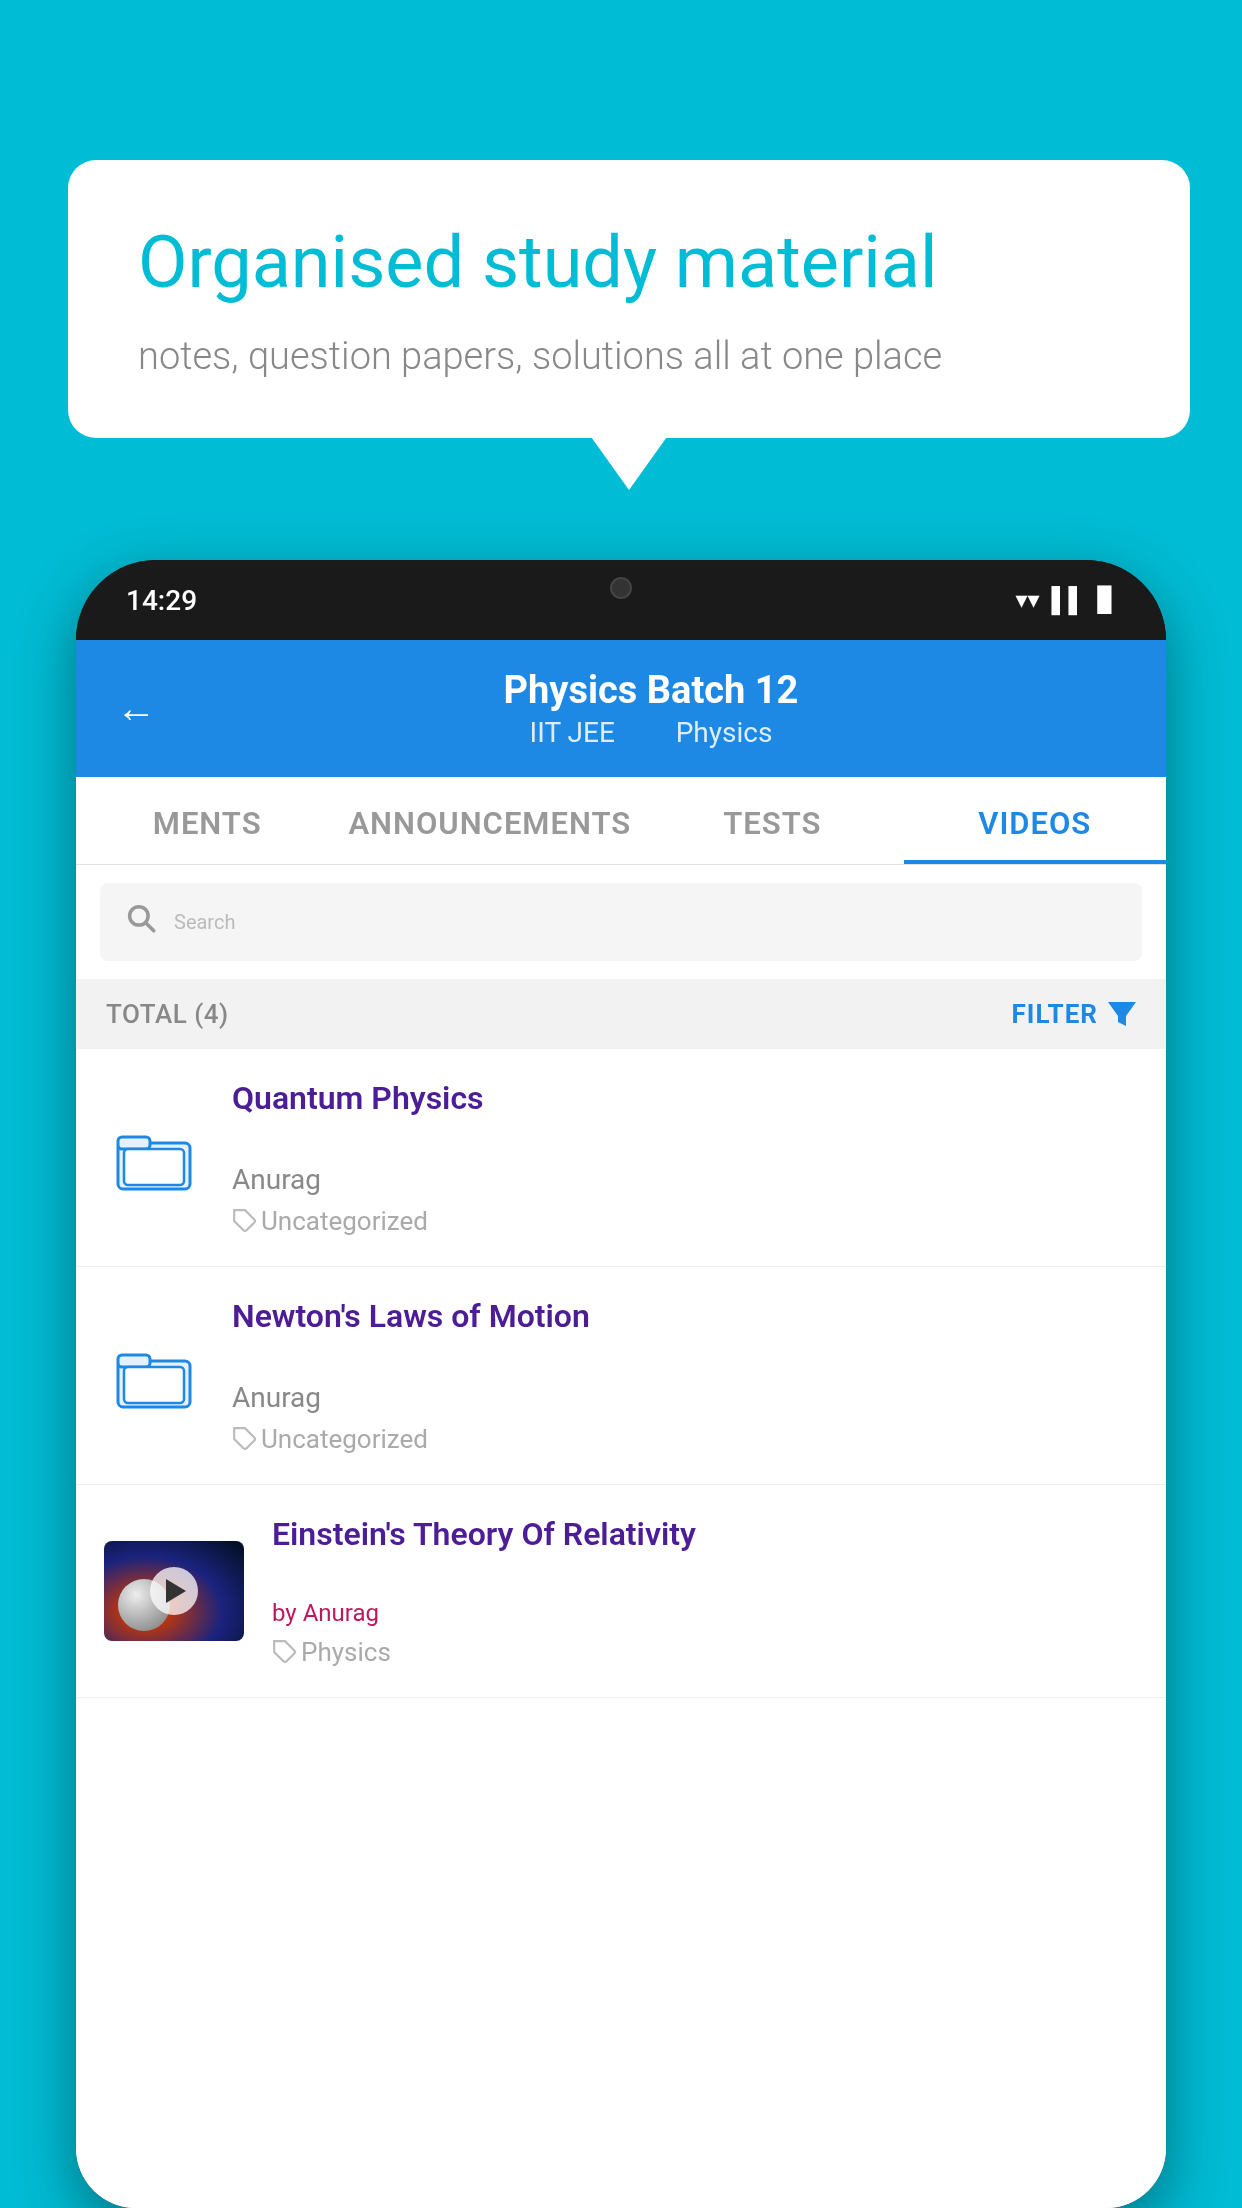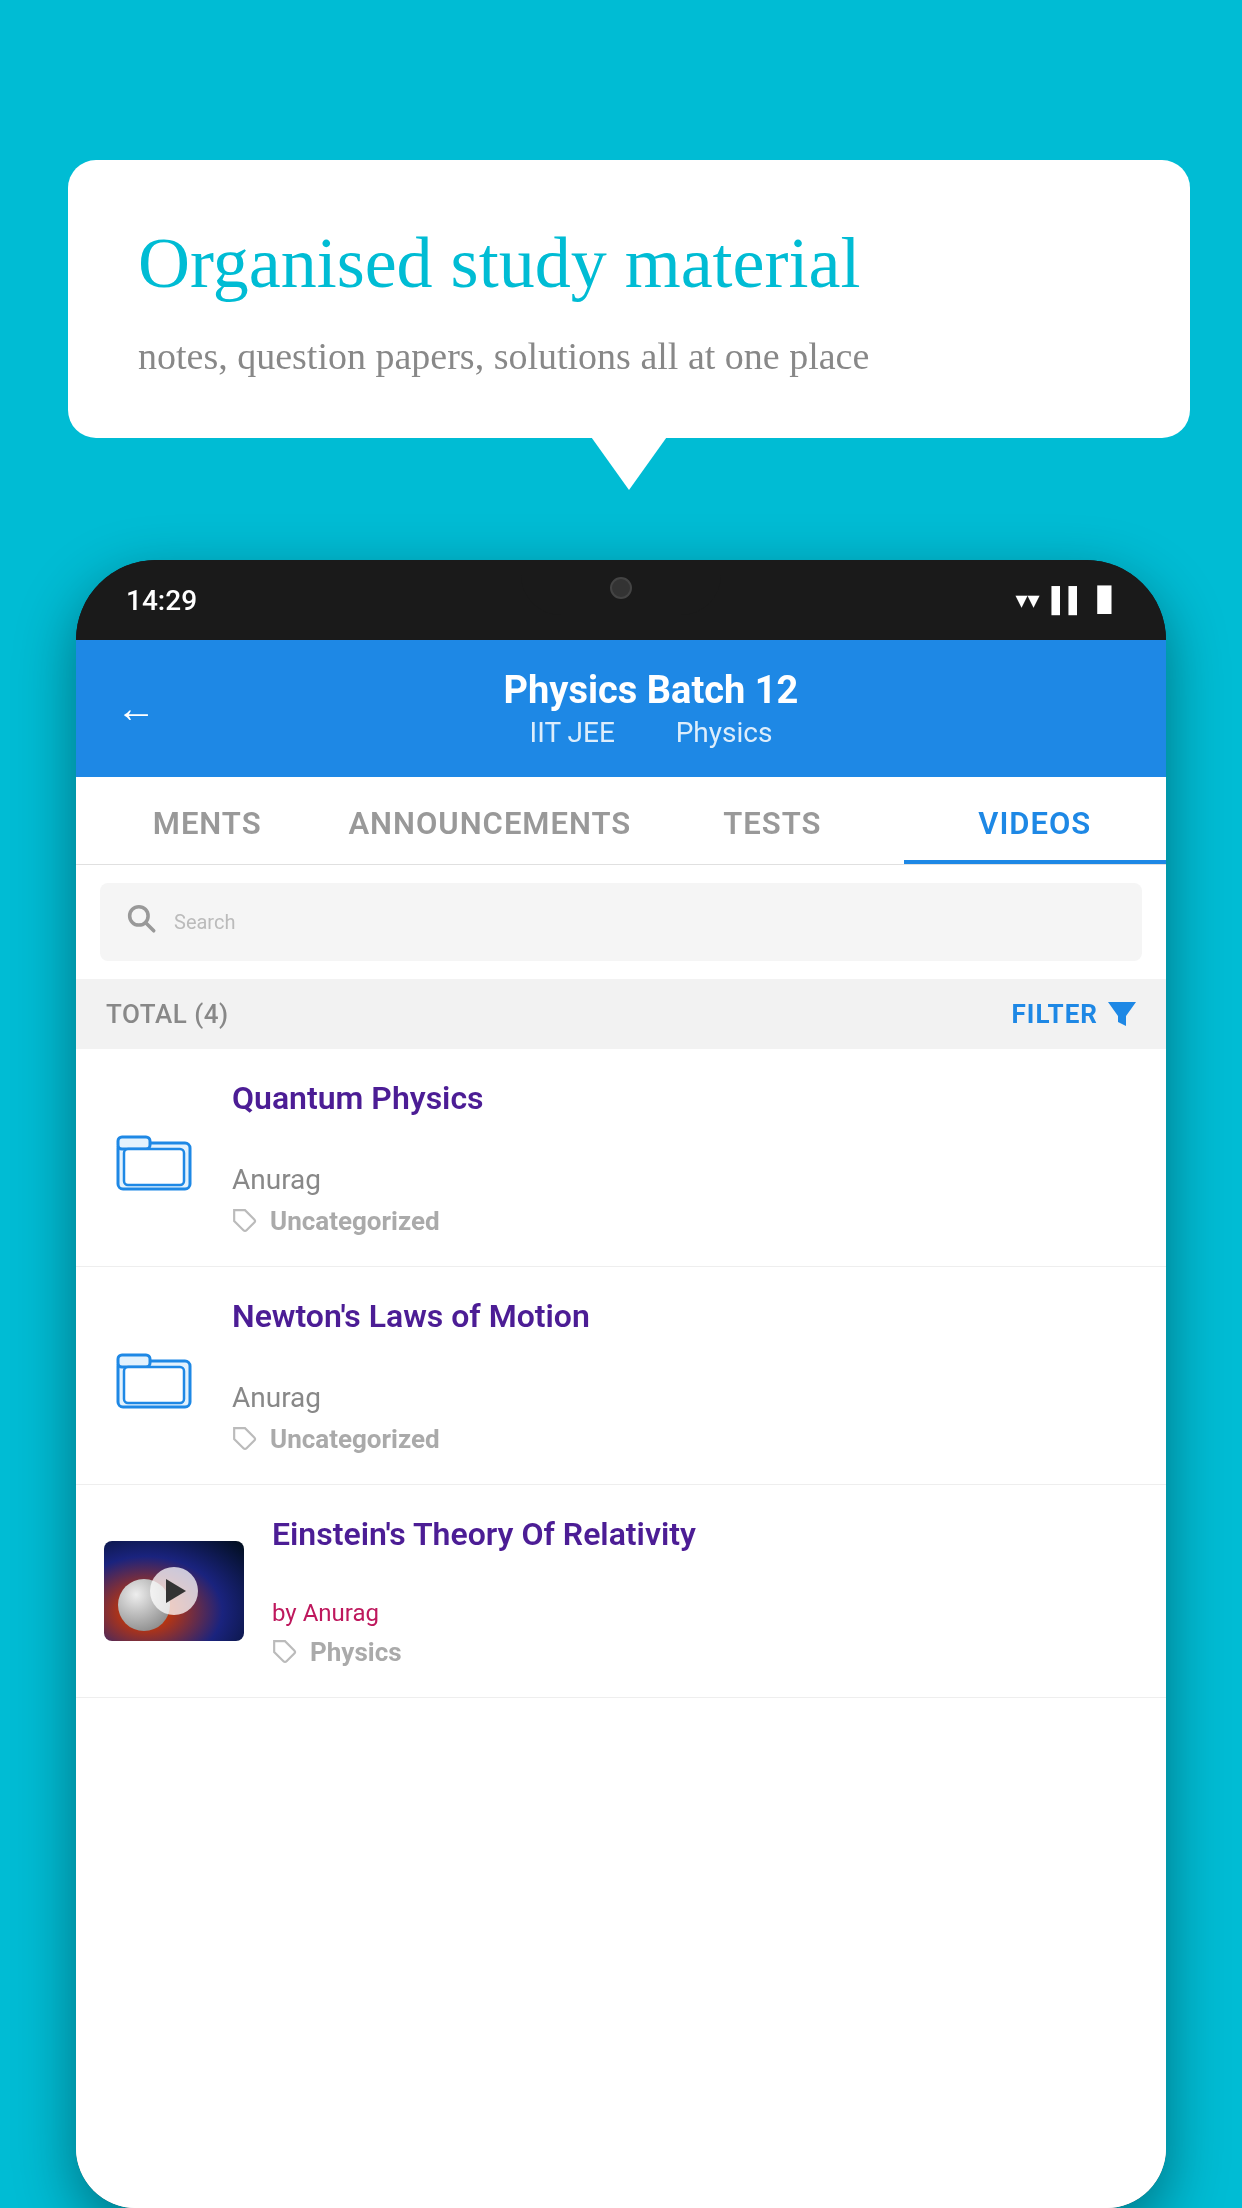--- a/index.html
+++ b/index.html
@@ -12,21 +12,20 @@
       overflow: hidden;
       position: relative;
     }
 
     
     .speech-bubble-container {
       position: absolute;
       top: 160px;
       left: 68px;
       right: 52px;
-      font-family: Liberation Serif, serif;
     }
 
     .speech-bubble {
       background: white;
       border-radius: 28px;
       padding: 60px 70px;
       position: relative;
     }
 
     .speech-bubble::after {
@@ -308,24 +307,23 @@
     .video-author {
       font-size: 28px;
       color: #888;
       margin-bottom: 10px;
       margin-top: 46px;
     }
 
     .video-tag {
       display: flex;
       align-items: center;
-      gap: 12px;
+      gap: 3px;
       color: #aaa;
       font-size: 26px;
-      font-weight: bold;
     }
 
     .tag-by {
       color: #be185d;
       font-size: 24px;
     }
   </style>
 </head>
 <body>
 

